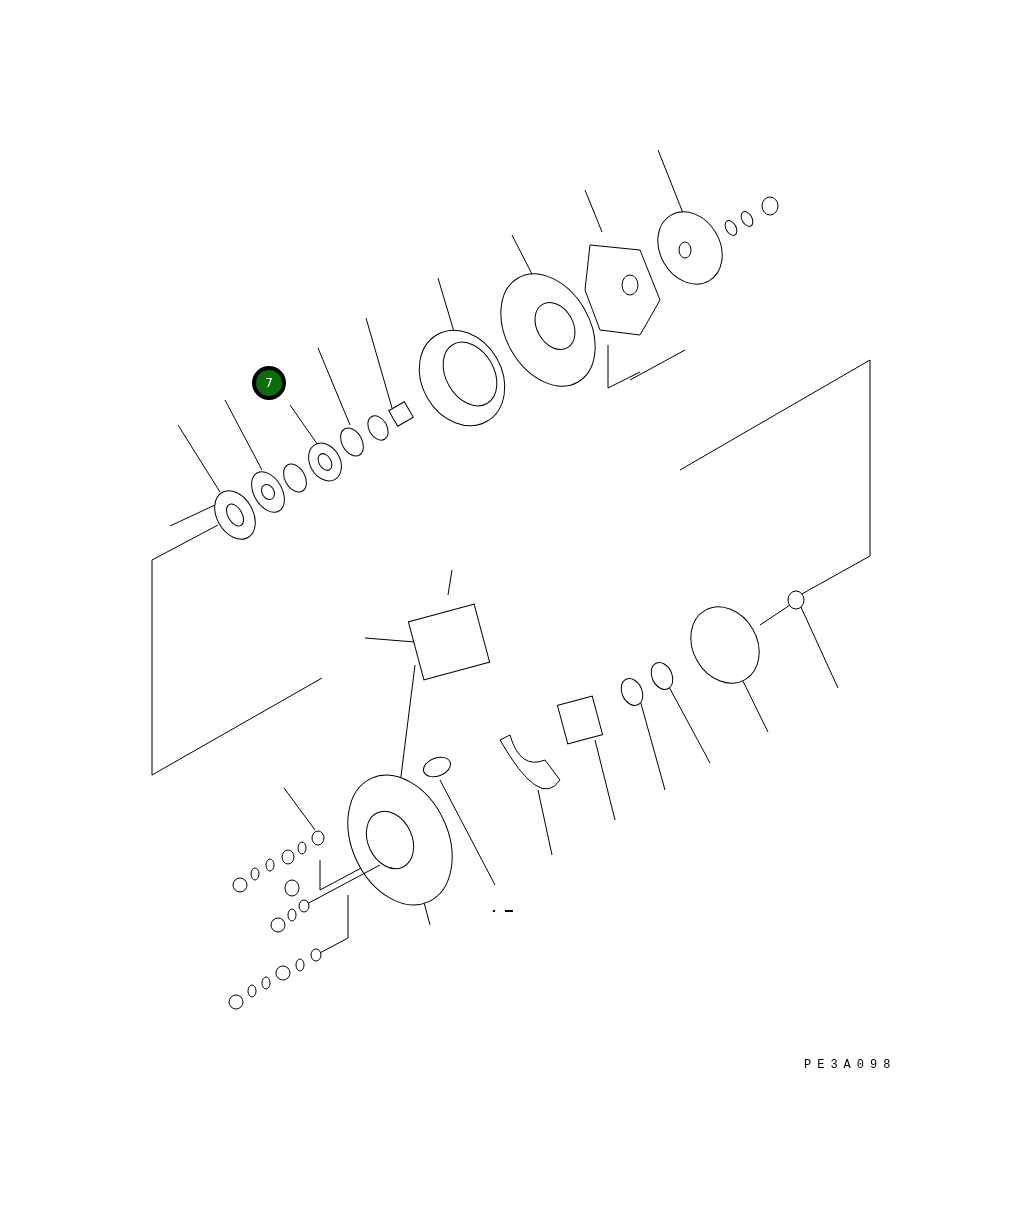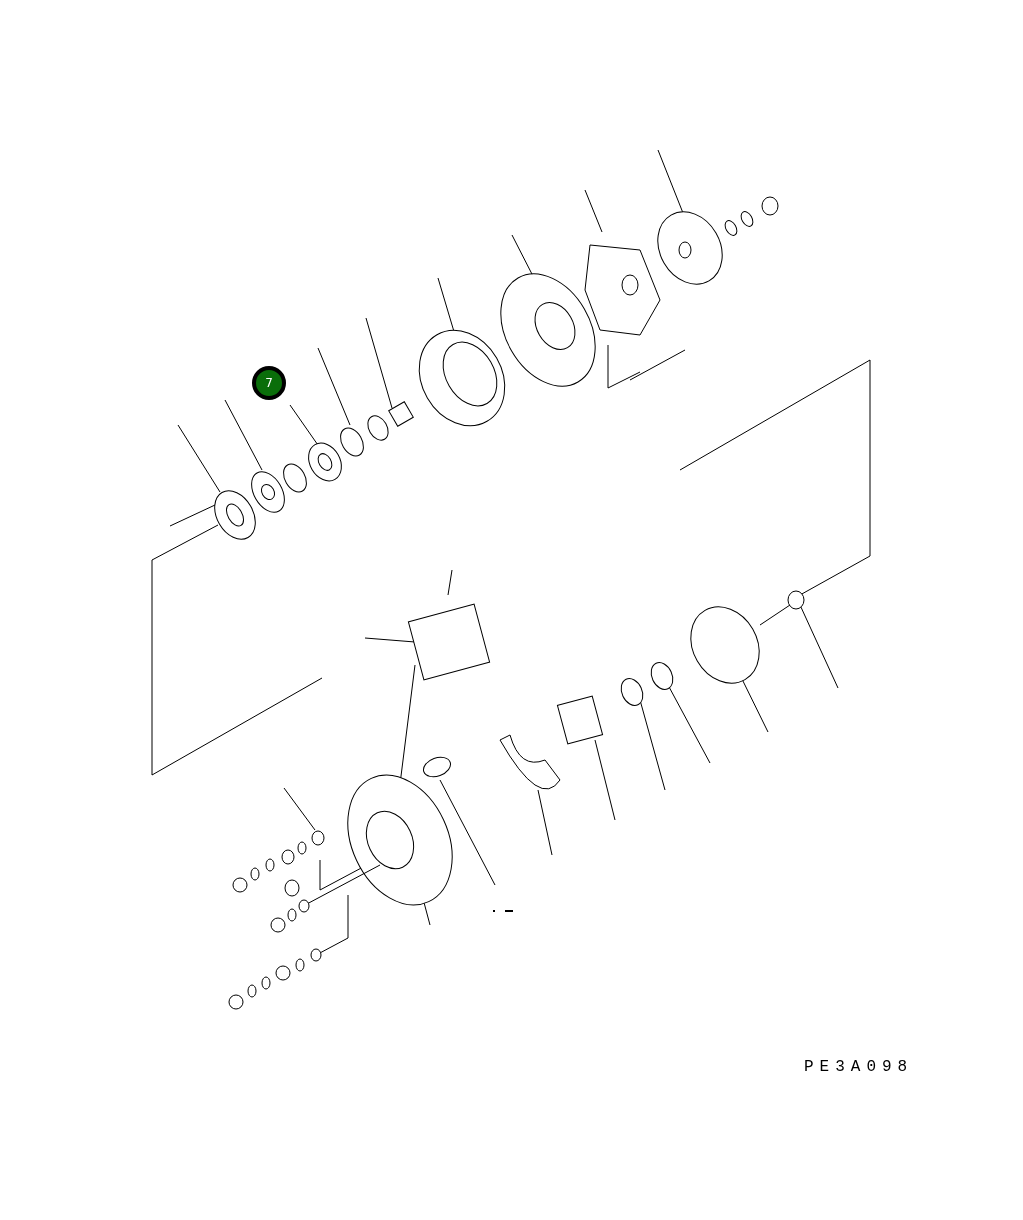--- a/index.html
+++ b/index.html
@@ -1,21 +1,21 @@
 <!DOCTYPE html>
 <html><head>
 <meta charset="utf-8">
 <style>
   html,body{margin:0;padding:0;background:#fff;}
   #canvas{position:relative;width:1023px;height:1220px;background:#fff;overflow:hidden;font-family:"DejaVu Sans Mono",monospace;}
   svg{position:absolute;left:0;top:0;}
   .ln{stroke:#000;stroke-width:1;fill:none;}
   .pt{stroke:#000;stroke-width:1;fill:#fff;}
   #callout{position:absolute;left:252px;top:366px;width:34px;height:34px;border-radius:50%;background:#0a6e0a;border:4px solid #000;box-sizing:border-box;color:#fff;font-family:"DejaVu Sans",sans-serif;font-size:12px;display:flex;align-items:center;justify-content:center;cursor:pointer;}
-  #code{position:absolute;left:804px;top:1058px;font-size:16px;letter-spacing:6px;color:#000;font-family:"Liberation Mono",monospace;}
+  #code{position:absolute;left:804px;top:1058px;font-size:12px;letter-spacing:6px;color:#000;font-family:"Liberation Mono",monospace;}
 </style>
 </head>
 <body>
 
 <div id="canvas">
   <svg width="1023" height="1220">
 
     <g class="ln">
       <line x1="178" y1="425" x2="220" y2="492"></line>
       <line x1="225" y1="400" x2="262" y2="470"></line>

